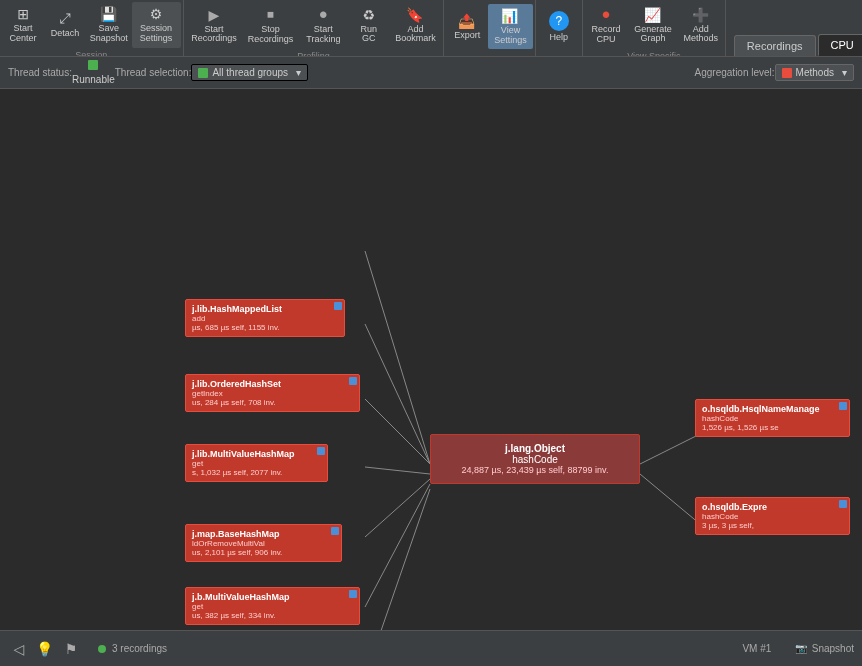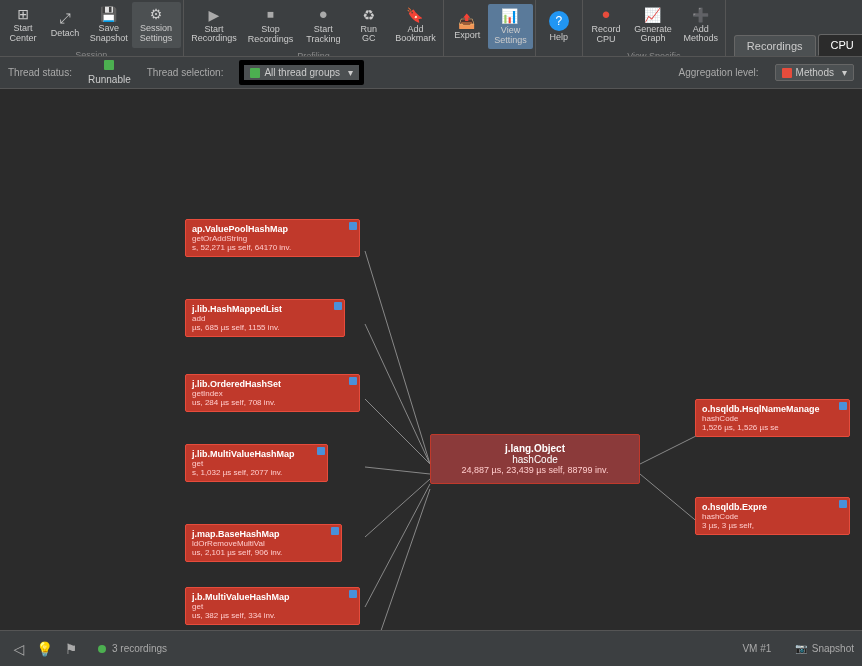--- a/index.html
+++ b/index.html
@@ -269,28 +269,28 @@
     </div>
 
     <div class="sidebar-section">
       <div class="s-icon" style="background:#5a7a9a;">⚙</div>
       <span class="s-label">JVM &amp; Custom Probes</span>
     </div>
   </div>
 
   <div style="flex:1; display:flex; flex-direction:column; background:#2b2b2b; overflow:hidden;">
 
-    <div style="display:flex; align-items:center; background:#3c3f41; border-bottom:1px solid #555; padding:4px 8px; height:32px; gap:16px; flex-shrink:0;">
+    <div style="display:flex; align-items:center; background:#3c3f41; border-bottom:1px solid #555; padding:4px 8px; height:32px; flex-shrink:0;">
       <span style="font-size:10px; color:#aaa;">Thread status:</span>
       <div style="display:flex; align-items:center; gap:4px;flex-direction:column;">
         <div style="width:10px; height:10px; background:#4caf50; border-radius:1px;"></div>
         <span style="font-size:10px; color:#ccc;">Runnable</span>
       </div>
       <span style="font-size:10px; color:#aaa;">Thread selection:</span>
-      <div style="display:flex; align-items:center; gap:4px; background:#4c5052; border:5px solid #000000; padding:2px 6px; border-radius:2px; cursor:pointer; font-size:10px; color:#ccc;">
+      <div style="display:flex; align-items:center; gap:4px; background:#4c5052; border:1px solid #000000; padding:2px 6px; border-radius:2px; cursor:pointer; font-size:10px; color:#ccc;">
         <div style="width:10px; height:10px; background:#4caf50; border-radius:1px;"></div>
         <span>All thread groups</span>
         <span style="margin-left:4px;">▾</span>
       </div>
       <span style="font-size:10px; color:#aaa; margin-left:auto;">Aggregation level:</span>
       <div style="display:flex; align-items:center; gap:4px; background:#4c5052; border:1px solid #666; padding:2px 6px; border-radius:2px; cursor:pointer; font-size:10px; color:#ccc;">
         <div style="width:10px; height:10px; background:#e74c3c; border-radius:1px;"></div>
         <span>Methods</span>
         <span style="margin-left:4px;">▾</span>
       </div>
@@ -306,26 +306,20 @@
           <line x1="365" y1="310" x2="430" y2="375" stroke="#888" stroke-width="1"></line>
           <line x1="365" y1="378" x2="430" y2="385" stroke="#888" stroke-width="1"></line>
           <line x1="365" y1="448" x2="430" y2="390" stroke="#888" stroke-width="1"></line>
           <line x1="365" y1="518" x2="430" y2="395" stroke="#888" stroke-width="1"></line>
           <line x1="365" y1="588" x2="430" y2="400" stroke="#888" stroke-width="1"></line>
 
           <line x1="640" y1="375" x2="700" y2="345" stroke="#888" stroke-width="1"></line>
           <line x1="640" y1="385" x2="700" y2="435" stroke="#888" stroke-width="1"></line>
         </svg>
 
-        <div class="cg-node" style="left:185px; top:130px; width:175px;">
-          <div class="node-corner"></div>
-          <div class="node-title">ap.ValuePoolHashMap</div>
-          <div class="node-sub">getOrAddString</div>
-          <div class="node-sub">s, 52,271 µs self, 64170 inv.</div>
-        </div>
 
         <div class="cg-node" style="left:185px; top:210px; width:160px;">
           <div class="node-corner"></div>
           <div class="node-title">j.lib.HashMappedList</div>
           <div class="node-sub">add</div>
           <div class="node-sub">µs, 685 µs self, 1155 inv.</div>
         </div>
 
         <div class="cg-node" style="left:185px; top:285px; width:175px;">
           <div class="node-corner"></div>

